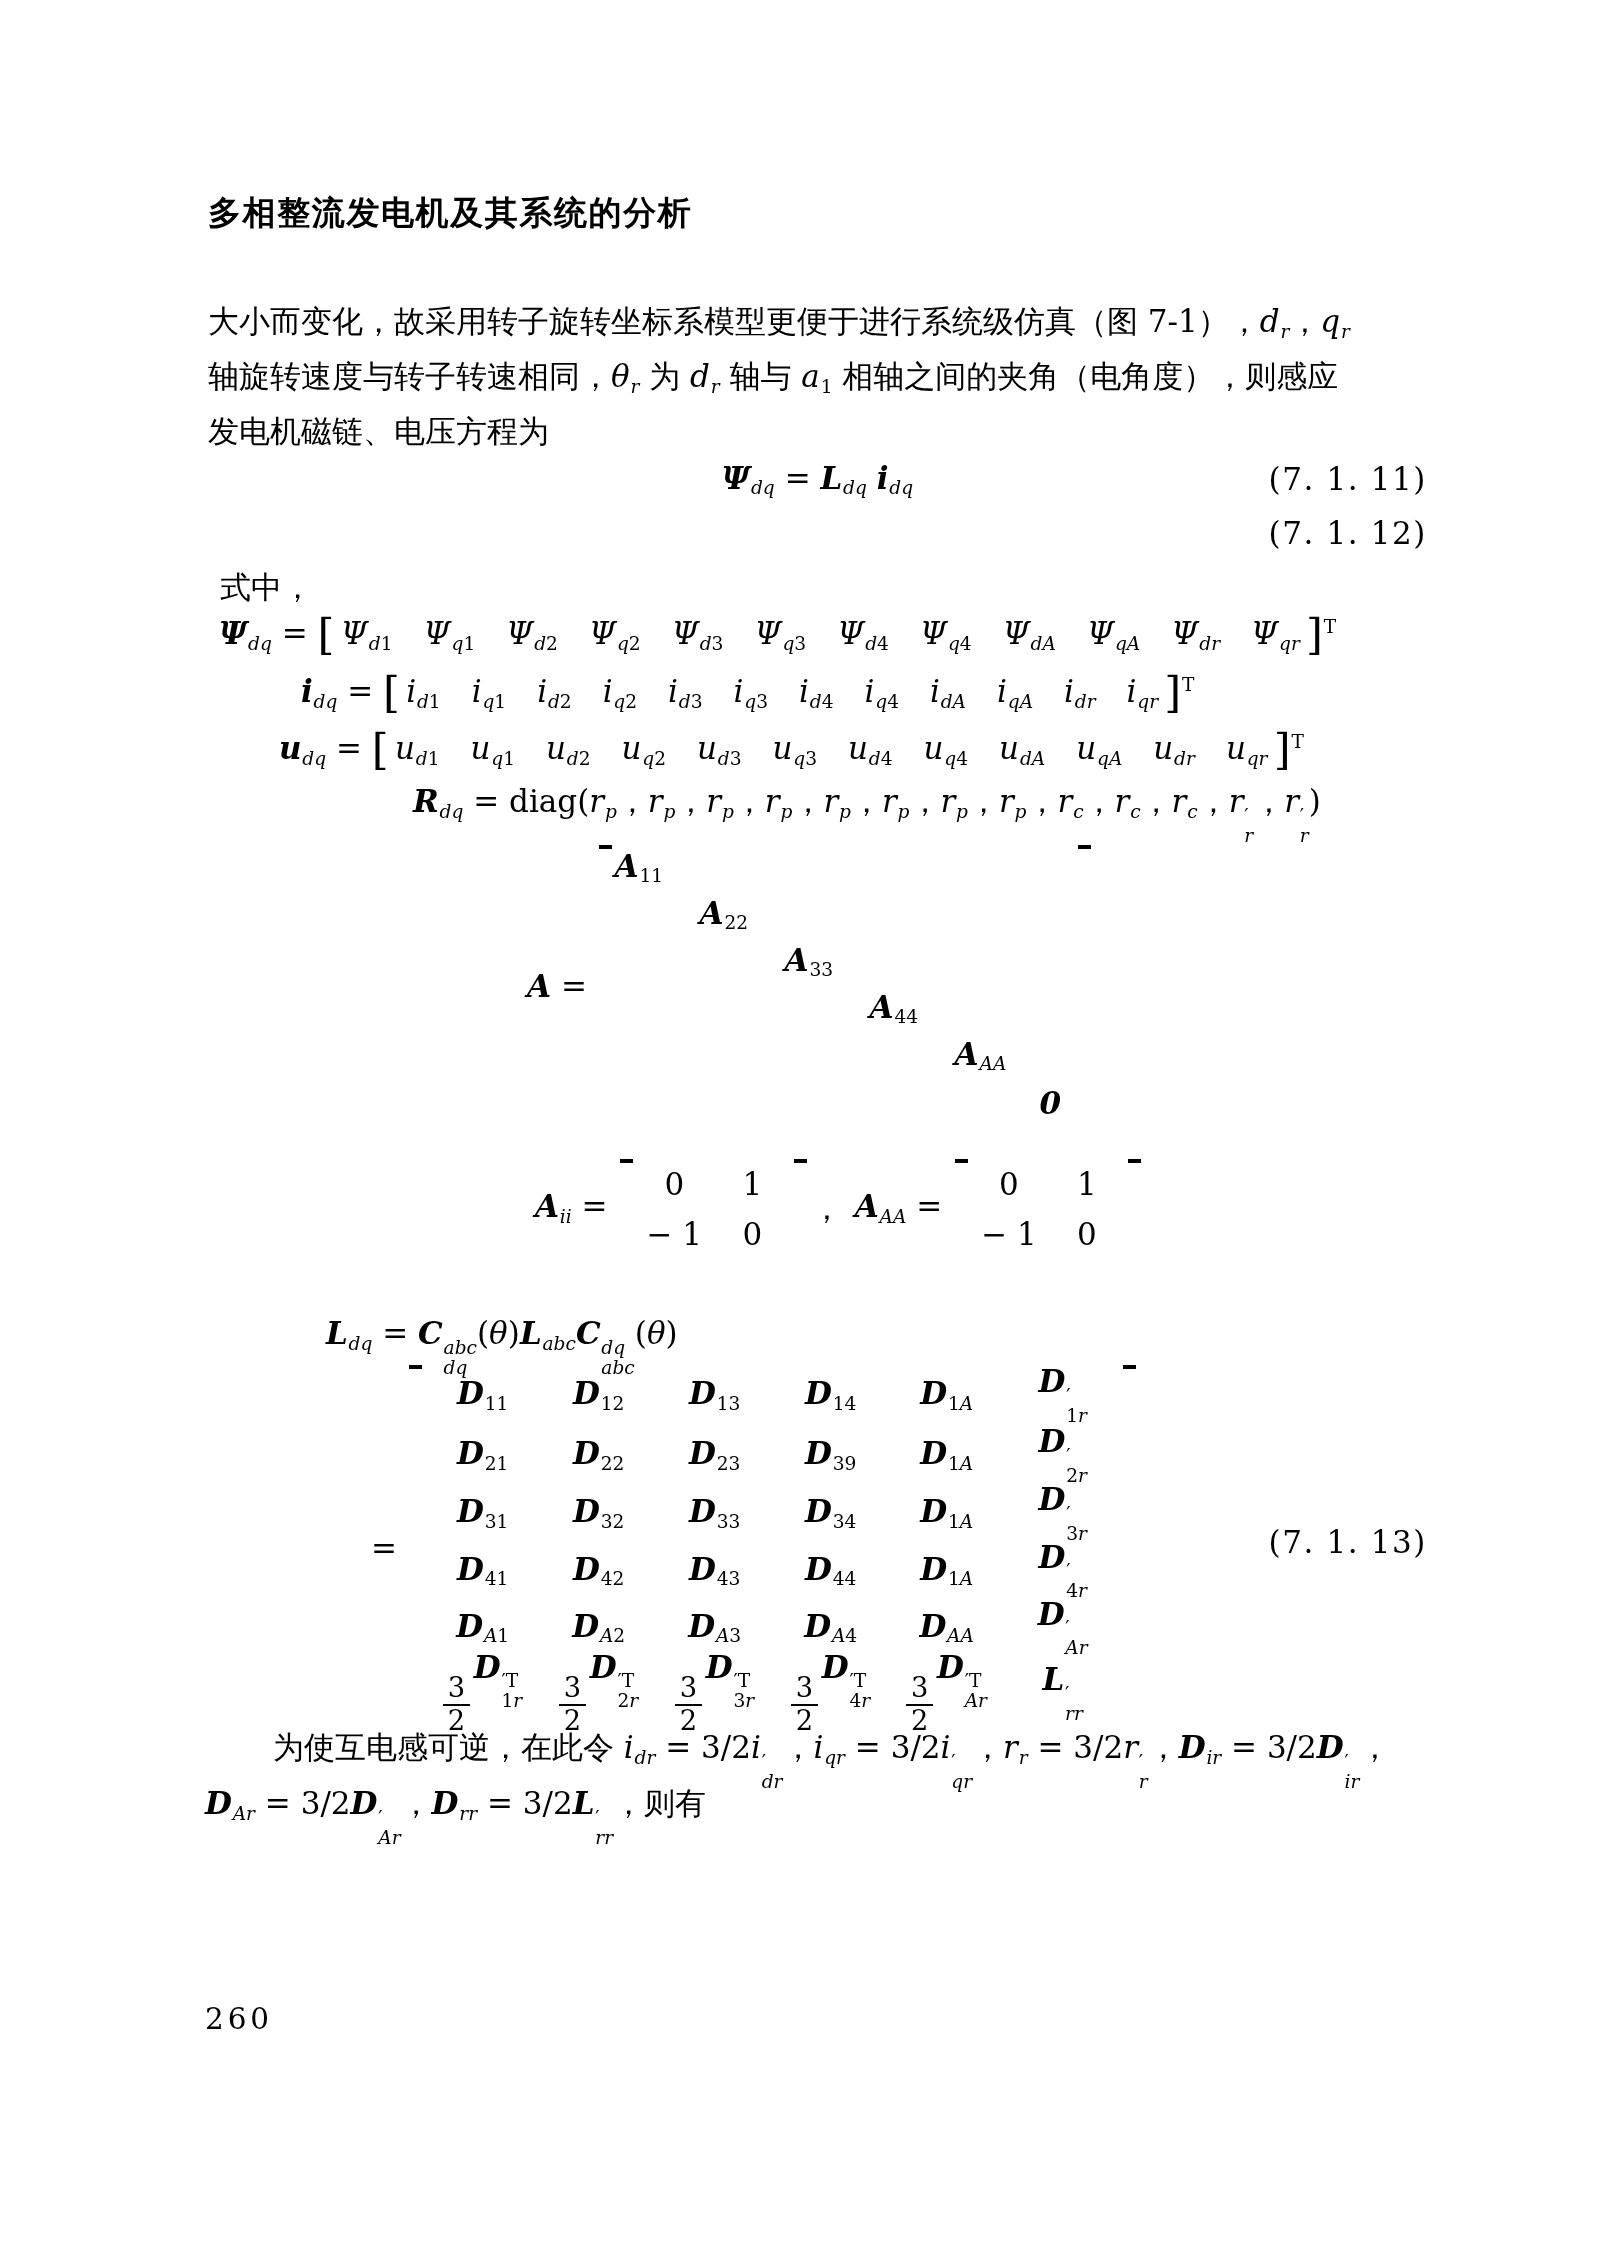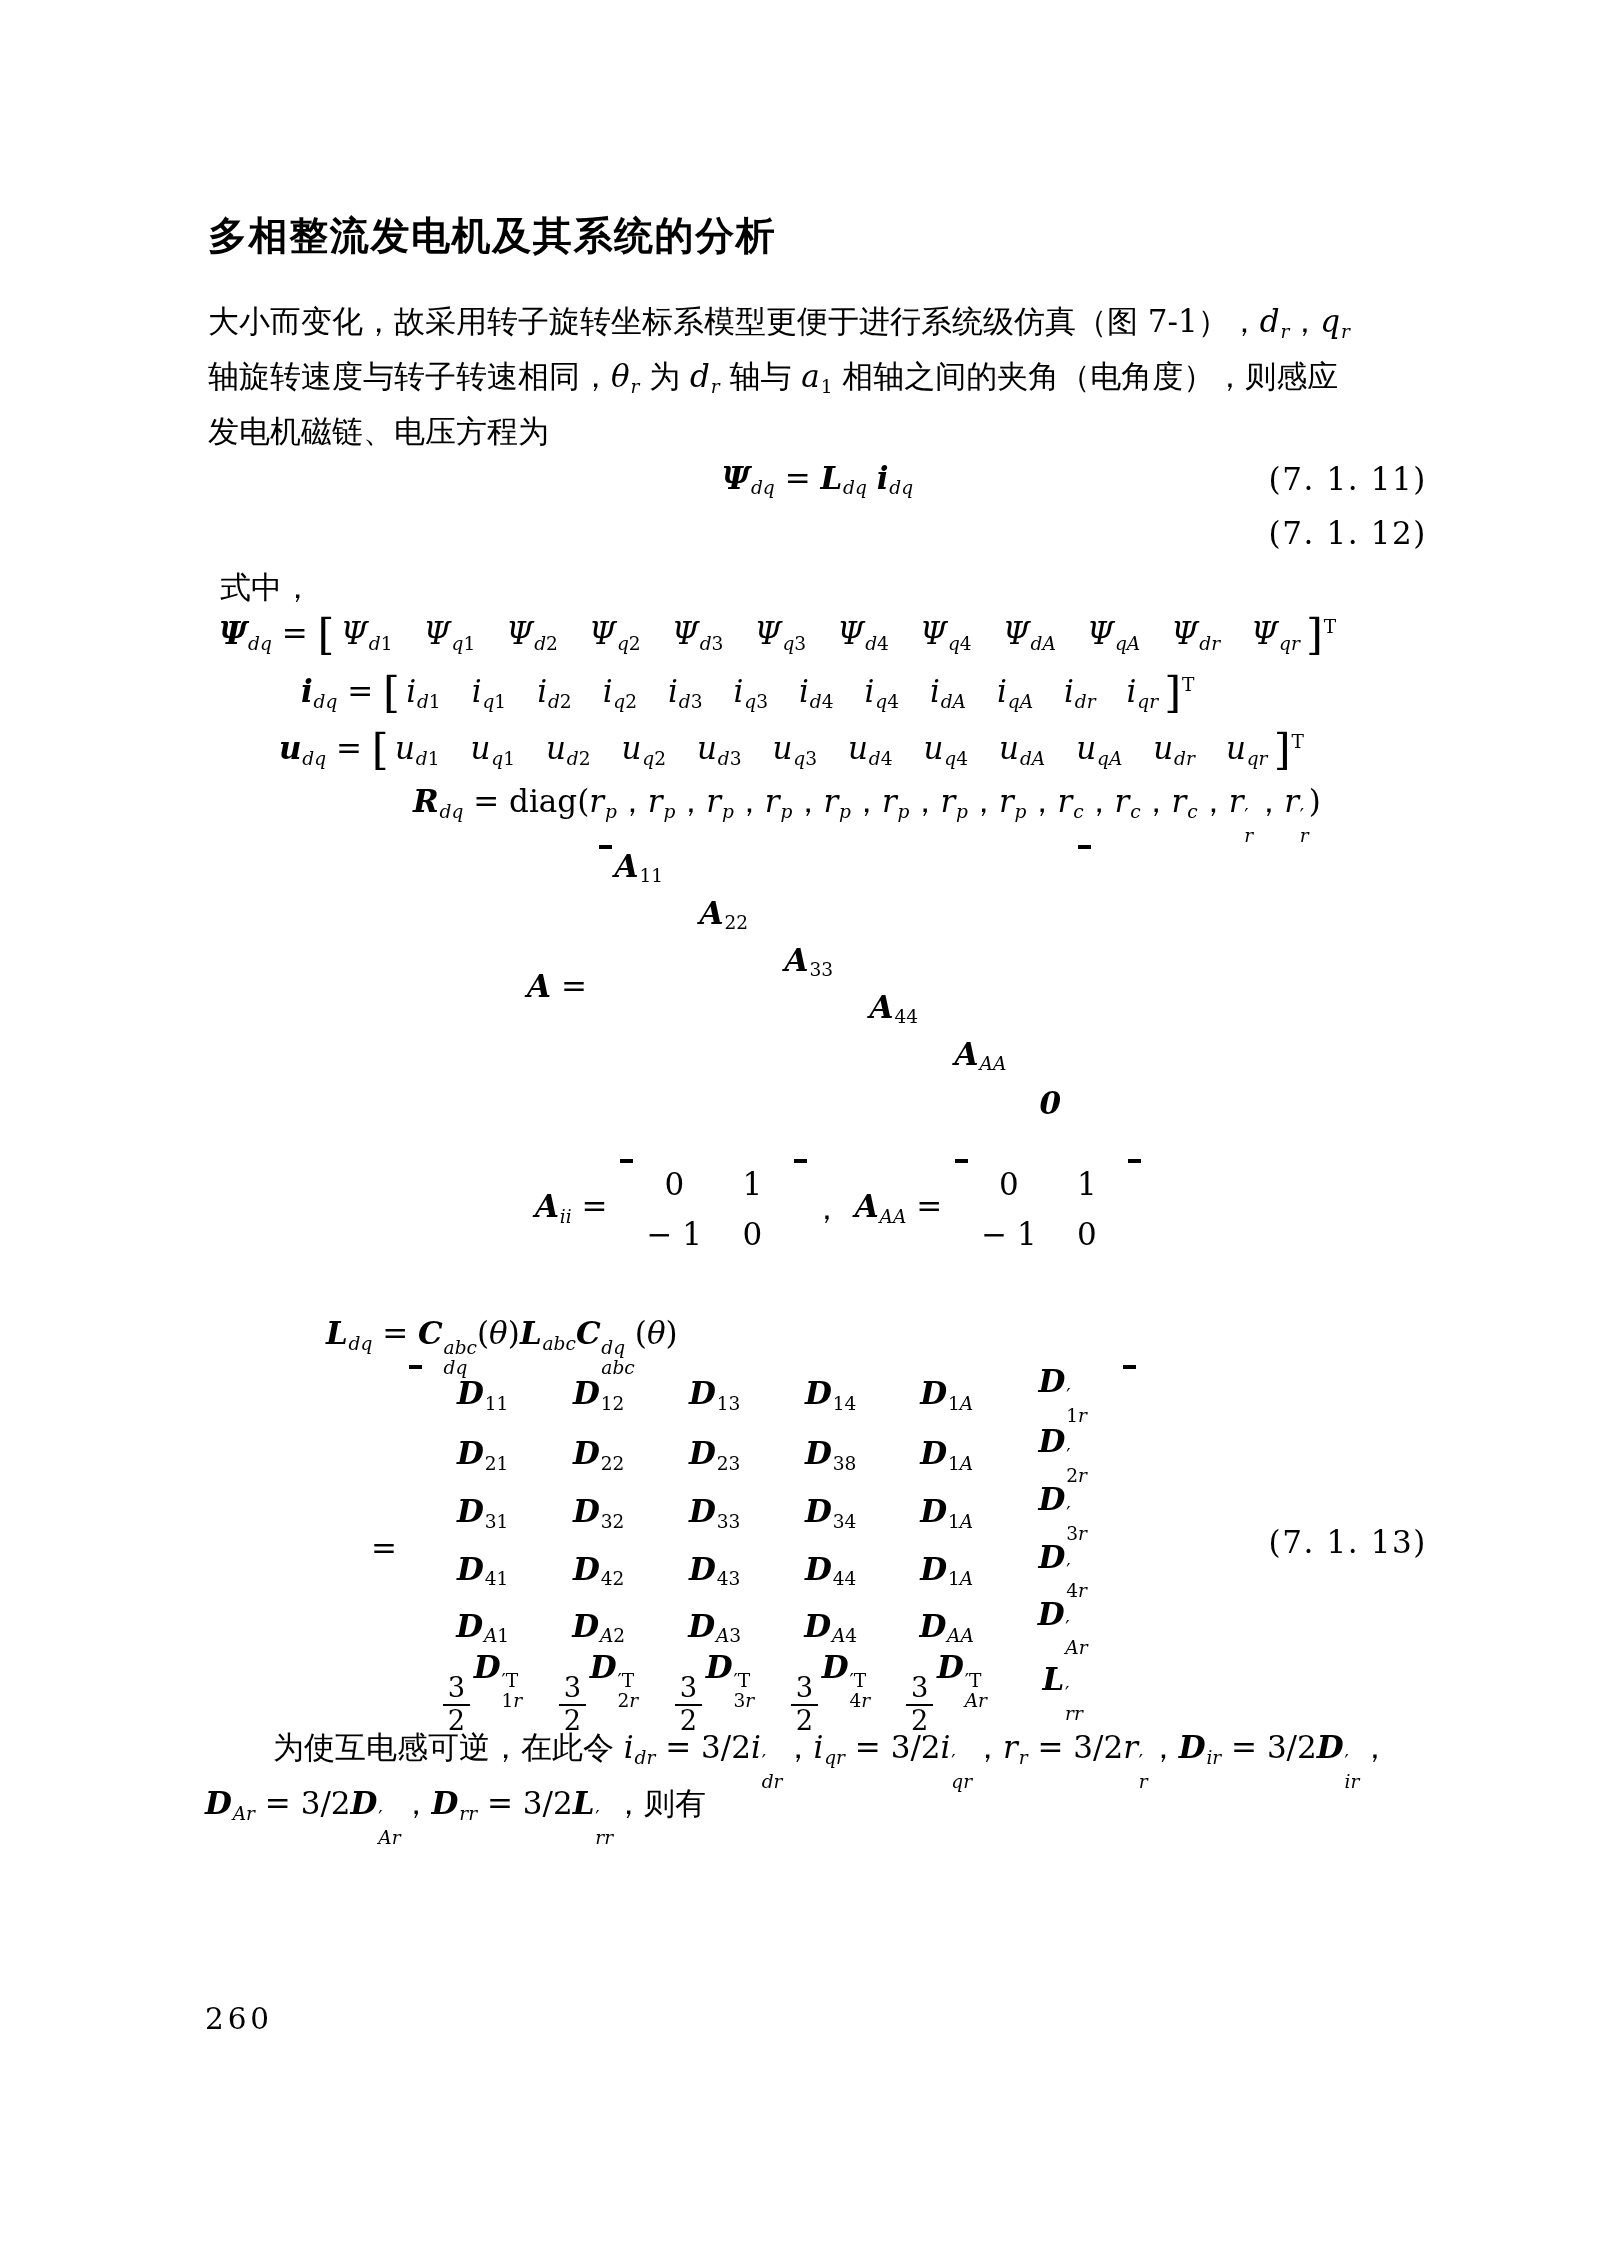--- a/index.html
+++ b/index.html
@@ -7,23 +7,22 @@
     position:relative;
     width:1620px;height:2261px;
     background:#ffffff;
     color:#000;
     font-family:"DejaVu Serif","Liberation Serif",serif;
     font-size:31px;
     overflow:hidden;
   }
   .hdr{
     position:absolute;left:208px;top:191px;
-    font-size:39px;font-weight:700;letter-spacing:1.6px;
+    font-size:33px;font-weight:700;letter-spacing:1.6px;
     white-space:nowrap;
-    margin-top:18px;
   }
   .para{position:absolute;left:208px;top:294px;width:1241px;}
   .para .pline{height:55px;line-height:55px;white-space:nowrap;}
   .mrow{position:absolute;white-space:nowrap;line-height:1.25;}
   .eqrow{
     position:absolute;left:208px;width:1219px;
     display:flex;justify-content:center;align-items:center;
   }
   .eqnum{
     position:absolute;right:0;top:50%;transform:translateY(-50%);
@@ -189,21 +188,21 @@
           <div class="mcell"><b class="bi">D</b><sub>13</sub></div>
           <div class="mcell"><b class="bi">D</b><sub>14</sub></div>
           <div class="mcell"><b class="bi">D</b><sub>1<i>A</i></sub></div>
           <div class="mcell"><b class="bi">D</b><span class="stk">
               <span class="stk-t">′</span>
               <span class="stk-b">1<i>r</i></span>
             </span></div>
           <div class="mcell"><b class="bi">D</b><sub>21</sub></div>
           <div class="mcell"><b class="bi">D</b><sub>22</sub></div>
           <div class="mcell"><b class="bi">D</b><sub>23</sub></div>
-          <div class="mcell"><b class="bi">D</b><sub>38</sub></div>
+          <div class="mcell"><b class="bi">D</b><sub>39</sub></div>
           <div class="mcell"><b class="bi">D</b><sub>1<i>A</i></sub></div>
           <div class="mcell"><b class="bi">D</b><span class="stk">
               <span class="stk-t">′</span>
               <span class="stk-b">2<i>r</i></span>
             </span></div>
           <div class="mcell"><b class="bi">D</b><sub>31</sub></div>
           <div class="mcell"><b class="bi">D</b><sub>32</sub></div>
           <div class="mcell"><b class="bi">D</b><sub>33</sub></div>
           <div class="mcell"><b class="bi">D</b><sub>34</sub></div>
           <div class="mcell"><b class="bi">D</b><sub>1<i>A</i></sub></div>

